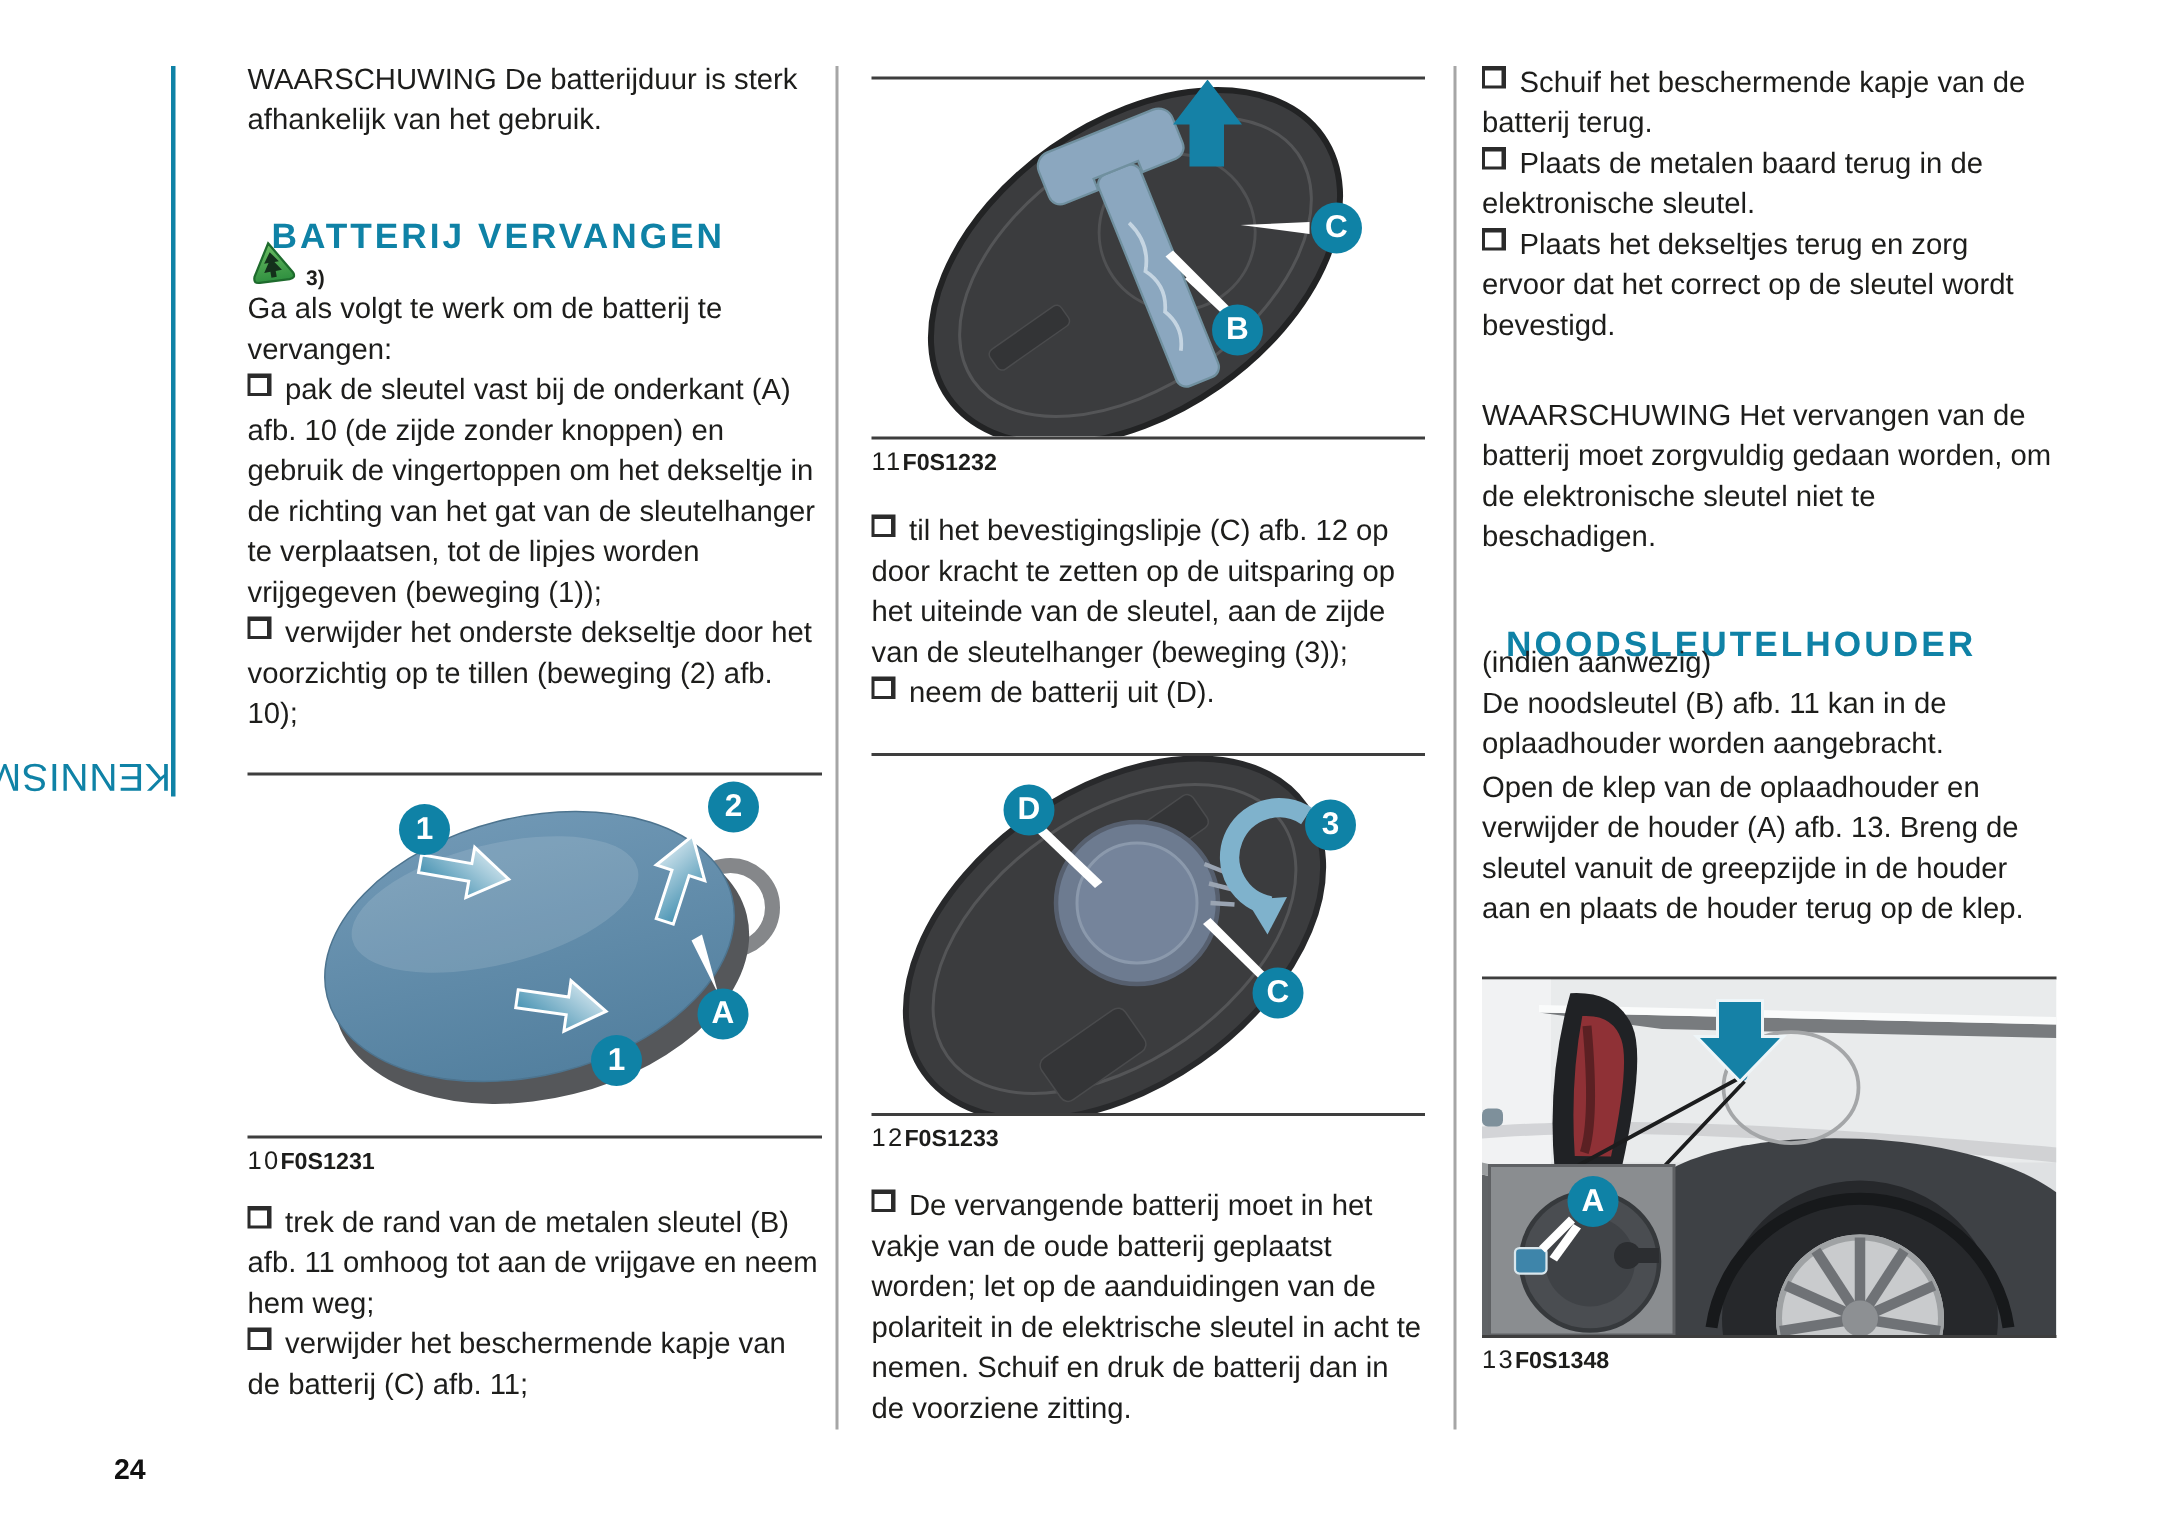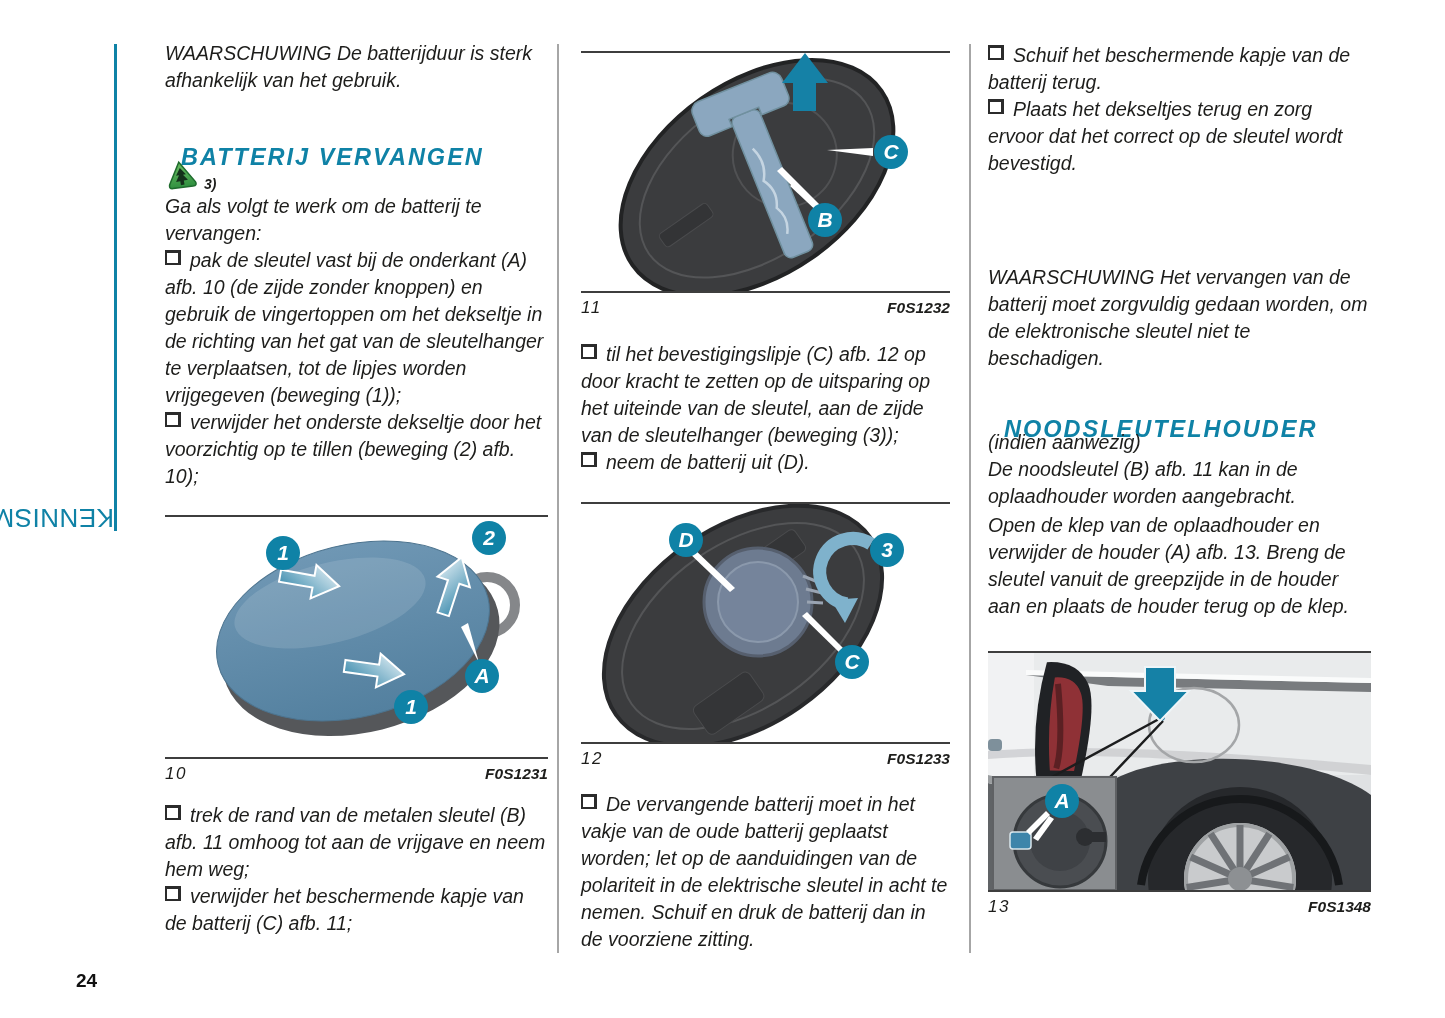--- a/index.html
+++ b/index.html
@@ -8,38 +8,38 @@
   
   .side-title{position:absolute;left:72px;top:36px;width:42px;height:497px;
 stelling    writing-mode:vertical-rl;transform:rotate(180deg);
         font-size:26px;letter-spacing:0.5px;color:#0f82a6;white-space:nowrap;}
   .side-rule{position:absolute;left:114px;top:44px;width:3px;height:487px;background:#0f82a6;}
   
   .vdiv{position:absolute;top:44px;width:2px;height:909px;background:#a6a6a6;}
   .vdiv.d1{left:557px;}
   .vdiv.d2{left:969px;}
   
-  .col{position:absolute;top:0;height:806px;font-style:italic;}
+  .col{position:absolute;top:0;height:806px;}
   .col1{left:165px;width:383px;}
   .col2{left:581px;width:369px;}
   .col3{left:988px;width:383px;}
   .blk{position:absolute;left:0;right:0;}
   p{margin:0;font-size:19.5px;line-height:27px;}
   .blt{margin:0;}
   .sq{display:inline-block;width:11px;height:10px;border:2px solid #2b2b2b;
       border-top-width:3px;border-right-width:3px;margin-right:9px;position:relative;top:-2px;}
   h2{margin:16px;font-size:23.5px;font-weight:bold;color:#0f82a6;letter-spacing:2px;}
   .icon-row{display:flex;align-items:flex-end;gap:7px;}
   .note-ref{font-size:14px;font-weight:bold;position:relative;top:-2px;}
   
   .figure{position:absolute;left:0;right:0;}
   .fig-rule{height:2px;background:#3e3e3e;}
   .fig-art{position:relative;overflow:hidden;}
   .fig-art svg{display:block;width:100%;height:100%;}
-  .fig-caption{display:flex;justify-content:space-between;align-items:baseline;padding-top:5px;}
+  .fig-caption{display:flex;align-items:baseline;padding-top:5px;}
   .fig-num{font-size:17px;letter-spacing:1.5px;}
   .fig-code{font-size:15.5px;font-weight:bold;}
   .co{position:absolute;width:34px;height:34px;border-radius:50%;background:#0f82a6;
       color:#fff;font-size:21px;font-weight:bold;display:flex;align-items:center;justify-content:center;}
   .pageno{position:absolute;left:76px;top:970px;font-size:19px;font-weight:bold;color:#111;}
 </style>
 </head>
 <body>
 
 <div class="page">
@@ -201,20 +201,21 @@
 
     <div class="blk" style="top:791px">
       <p class="blt"><span class="sq"></span><span>De vervangende batterij moet in het vakje van de oude batterij geplaatst worden; let op de aanduidingen van de polariteit in de elektrische sleutel in acht te nemen. Schuif en druk de batterij dan in de voorziene zitting.</span></p>
     </div>
   </div>
 
   <div class="col col3">
 
     <div class="blk" style="top:42px">
       <p class="blt"><span class="sq"></span><span>Schuif het beschermende kapje van de batterij terug.</span></p>
+      <p class="blt"><span class="sq"></span><span>Plaats de metalen baard terug in de elektronische sleutel.</span></p>
       <p class="blt"><span class="sq"></span><span>Plaats het dekseltjes terug en zorg ervoor dat het correct op de sleutel wordt bevestigd.</span></p>
     </div>
 
     <div class="blk" style="top:264px">
       <p>WAARSCHUWING Het vervangen van de batterij moet zorgvuldig gedaan worden, om de elektronische sleutel niet te beschadigen.</p>
     </div>
 
     <div class="blk" style="top:400px">
       <h2>NOODSLEUTELHOUDER</h2>
     </div>

